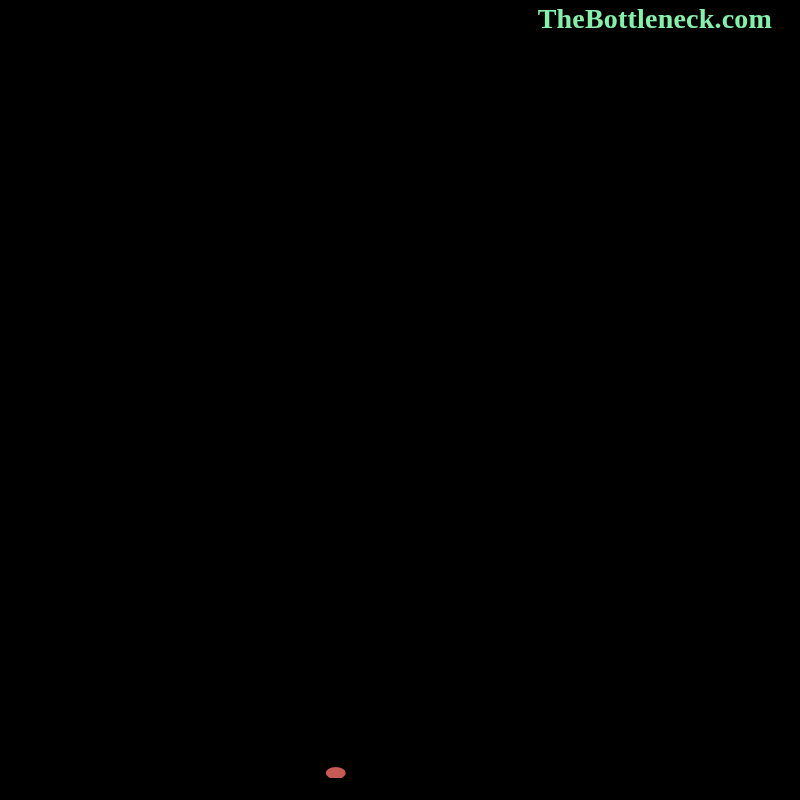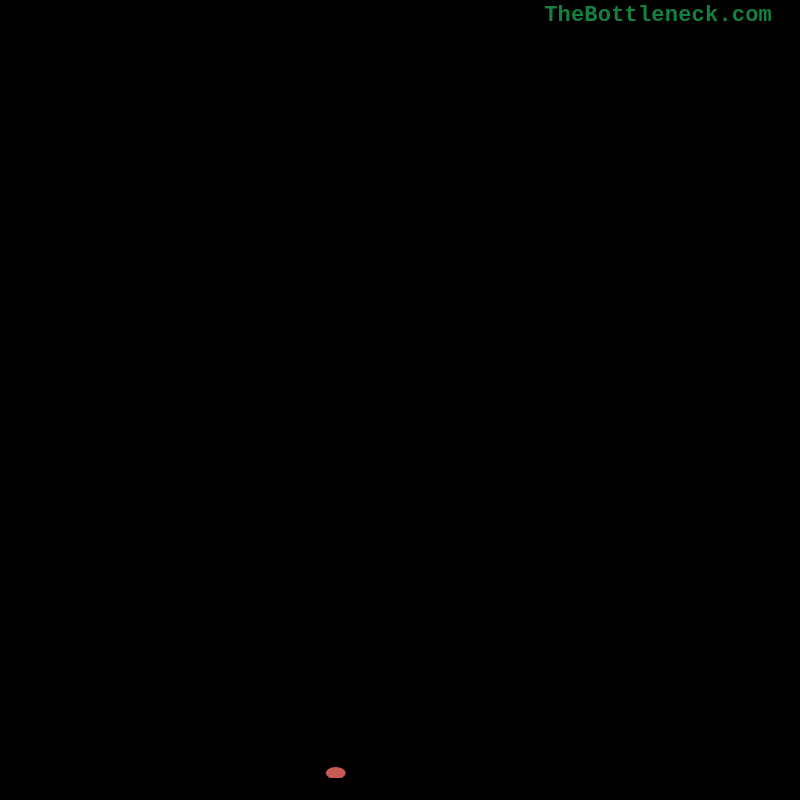--- a/index.html
+++ b/index.html
@@ -16,24 +16,24 @@
     left: 22px;
     top: 22px;
     width: 756px;
     height: 756px;
     box-sizing: border-box;
   }
   .watermark {
     position: absolute;
     top: 3px;
     right: 28px;
-    color: #15803d;
-    font-size: 22px;
+    color: #86efac;
+    font-size: 28px;
     font-weight: 600;
-    font-family: Liberation Mono, monospace;
+    font-family: Liberation Serif, serif;
     letter-spacing: 0.2px;
   }
   svg {
     display: block;
   }
 </style>
 </head>
 <body>
 
 <div class="frame">

